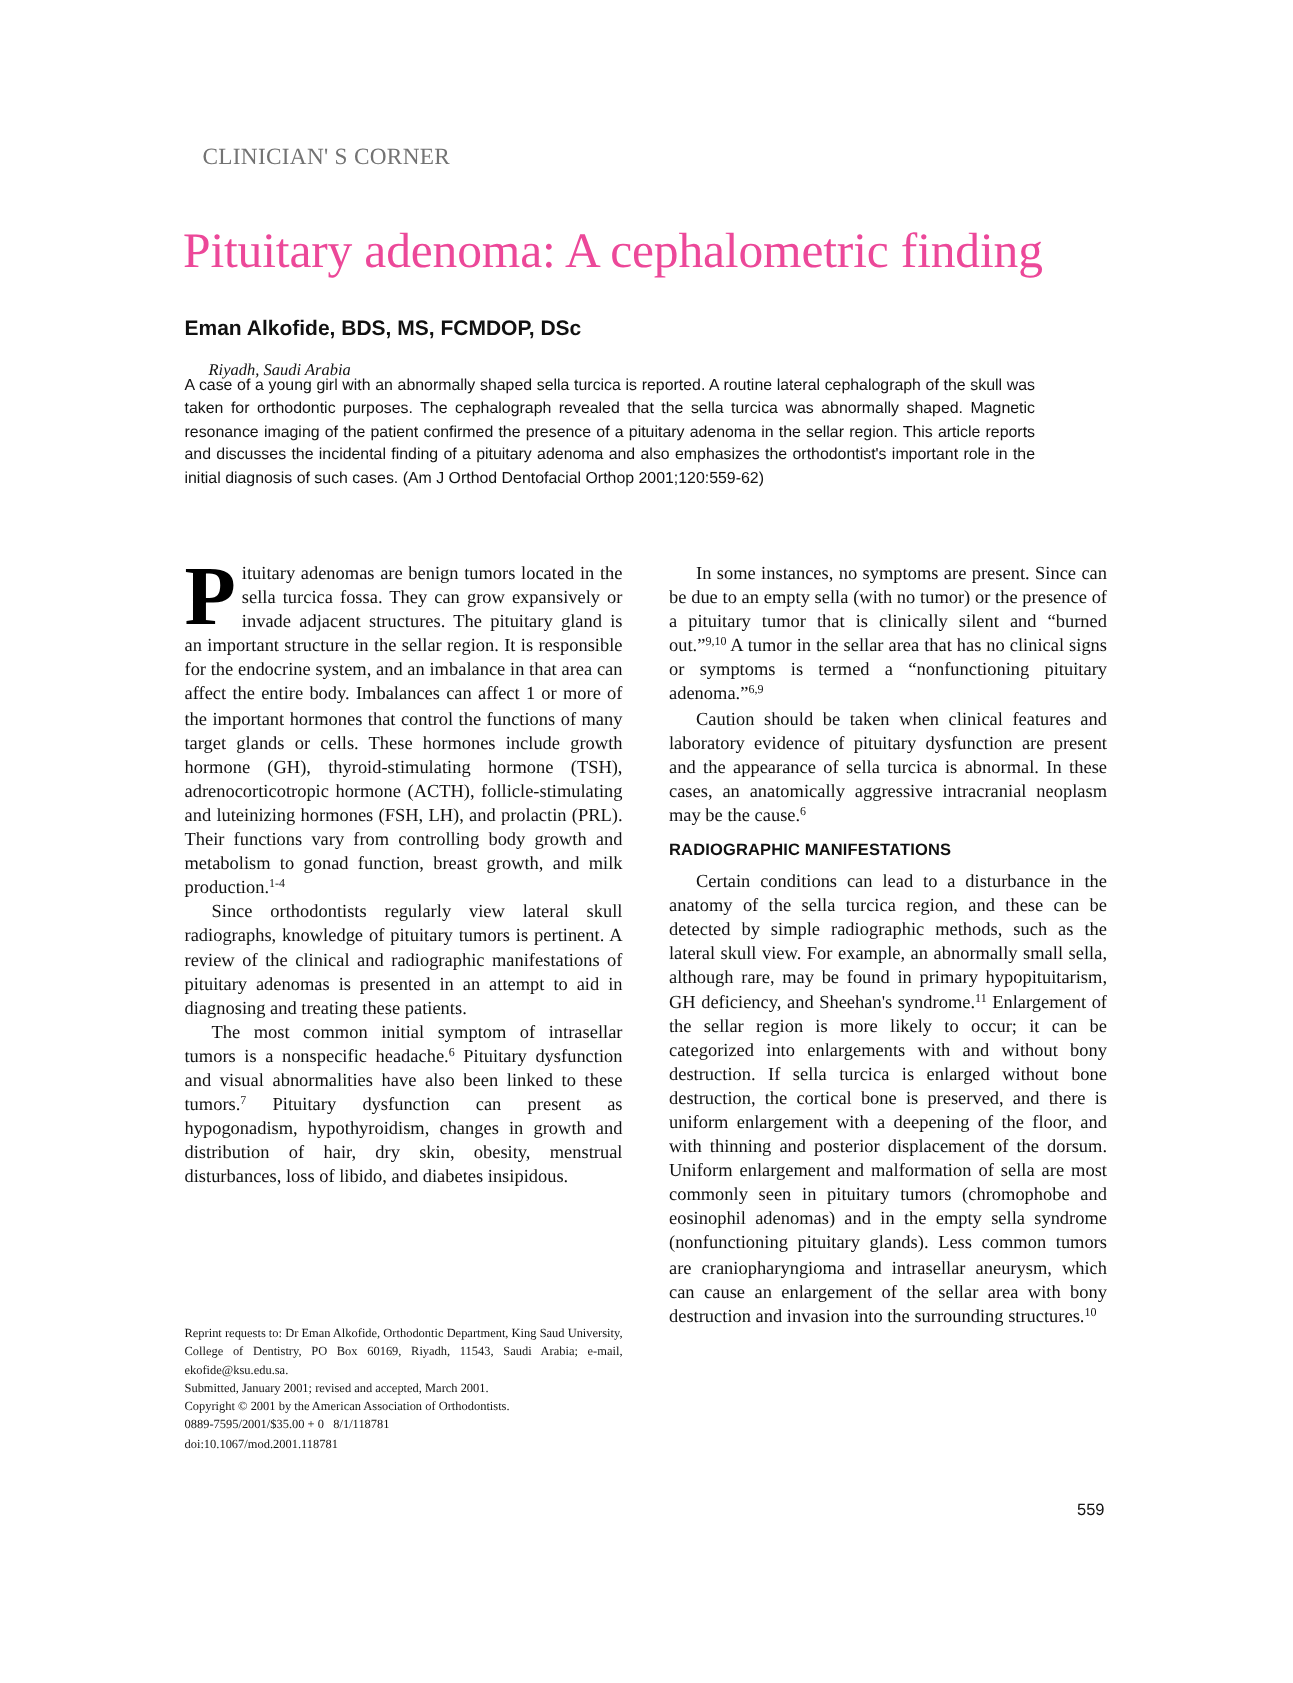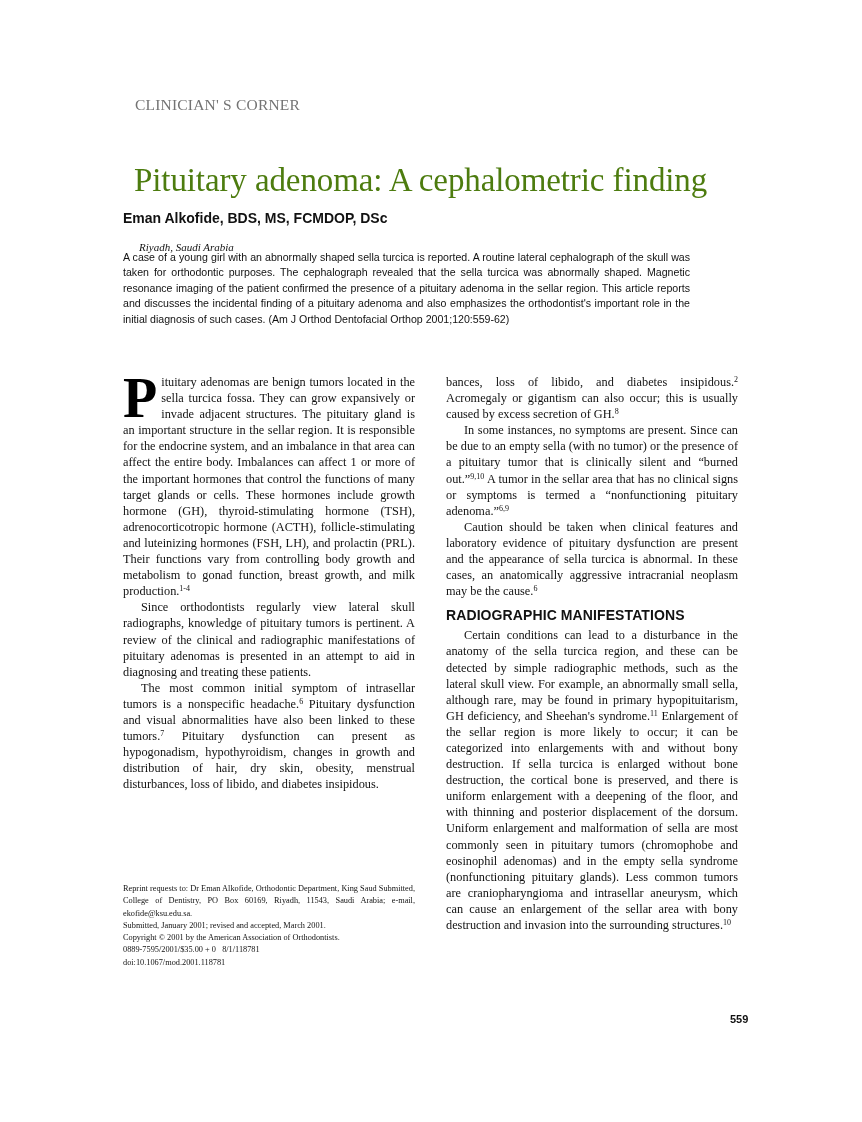--- a/index.html
+++ b/index.html
@@ -31,22 +31,22 @@
       margin: 12px;
     }
     .article-title {
       position: absolute;
       left: 122px;
       top: 148px;
       font-family: "Liberation Serif", serif;
       font-size: 33px;
       font-weight: normal;
       line-height: 40px;
-      margin: 12px;
-      color: #4d7c0f;
+      margin: 0;
+      color: #ec4899;
       letter-spacing: -0.1px;
     }
     .author {
       position: absolute;
       left: 123px;
       top: 210px;
       font-family: "Liberation Sans", sans-serif;
       font-size: 14px;
       font-weight: bold;
       margin: 0;
@@ -95,21 +95,21 @@
       font-weight: bold;
       font-size: 56px;
       line-height: 44px;
       height: 46px;
       margin: 2px 4px 0 0;
       padding: 0;
       color: #000;
     }
     .column h2 {
       font-family: "Liberation Sans", sans-serif;
-      font-size: 14px;
+      font-size: 11px;
       font-weight: bold;
       margin: 9px 0 5px 0;
       line-height: 14px;
       letter-spacing: 0.1px;
     }
     sup {
       font-size: 8px;
       line-height: 0;
       vertical-align: 4px;
     }
@@ -125,22 +125,22 @@
     }
     .footnotes p {
       margin: 0;
     }
     .page-number {
       position: absolute;
       left: 718px;
       top: 1001px;
       font-family: "Liberation Sans", sans-serif;
       font-size: 11px;
-      font-weight: bold;
-      margin: 12px;
+      font-weight: normal;
+      margin: 0;
     }
   </style>
 </head>
 <body>
 
 <div class="page">
 
   <p class="section-label">CLINICIAN' S CORNER</p>
 
   <h1 class="article-title">Pituitary adenoma: A cephalometric finding</h1>
@@ -151,30 +151,29 @@
   <p class="abstract">A case of a young girl with an abnormally shaped sella turcica is reported. A routine lateral cephalograph of the skull was taken for orthodontic purposes. The cephalograph revealed that the sella turcica was abnormally shaped. Magnetic resonance imaging of the patient confirmed the presence of a pituitary adenoma in the sellar region. This article reports and discusses the incidental finding of a pituitary adenoma and also emphasizes the orthodontist's important role in the initial diagnosis of such cases. (Am J Orthod Dentofacial Orthop 2001;120:559-62)</p>
 
   <div class="column col-left">
     <p class="first"><span class="dropcap">P</span><span>ituitary adenomas are benign tumors located in the sella turcica fossa. They can grow expansively or invade adjacent structures. The pituitary gland is an important structure in the sellar region. It is responsible for the endocrine system, and an imbalance in that area can affect the entire body. Imbalances can affect 1 or more of the important hormones that control the functions of many target glands or cells. These hormones include growth hormone (GH), thyroid-stimulating hormone (TSH), adrenocorticotropic hormone (ACTH), follicle-stimulating and luteinizing hormones (FSH, LH), and prolactin (PRL). Their functions vary from controlling body growth and metabolism to gonad function, breast growth, and milk production.</span><sup>1-4</sup></p>
     <p>Since orthodontists regularly view lateral skull radiographs, knowledge of pituitary tumors is pertinent. A review of the clinical and radiographic manifestations of pituitary adenomas is presented in an attempt to aid in diagnosing and treating these patients.</p>
 
     <p><span>The most common initial symptom of intrasellar tumors is a nonspecific headache.</span><sup>6</sup><span> Pituitary dysfunction and visual abnormalities have also been linked to these tumors.</span><sup>7</sup><span> Pituitary dysfunction can present as hypogonadism, hypothyroidism, changes in growth and distribution of hair, dry skin, obesity, menstrual disturbances, loss of libido, and diabetes insipidous.</span></p>
   </div>
 
   <div class="column col-right">
-    <p class="first"><span>bances, loss of libido, and diabetes insipidous.</span><sup>2</sup><span> Acromegaly or gigantism can also occur; this is usually caused by excess secretion of GH.</span><sup>8</sup></p>
     <p><span>In some instances, no symptoms are present. Since can be due to an empty sella (with no tumor) or the presence of a pituitary tumor that is clinically silent and “burned out.”</span><sup>9,10</sup><span> A tumor in the sellar area that has no clinical signs or symptoms is termed a “nonfunctioning pituitary adenoma.”</span><sup>6,9</sup></p>
     <p><span>Caution should be taken when clinical features and laboratory evidence of pituitary dysfunction are present and the appearance of sella turcica is abnormal. In these cases, an anatomically aggressive intracranial neoplasm may be the cause.</span><sup>6</sup></p>
 
     <h2>RADIOGRAPHIC MANIFESTATIONS</h2>
     <p><span>Certain conditions can lead to a disturbance in the anatomy of the sella turcica region, and these can be detected by simple radiographic methods, such as the lateral skull view. For example, an abnormally small sella, although rare, may be found in primary hypopituitarism, GH deficiency, and Sheehan's syndrome.</span><sup>11</sup><span> Enlargement of the sellar region is more likely to occur; it can be categorized into enlargements with and without bony destruction. If sella turcica is enlarged without bone destruction, the cortical bone is preserved, and there is uniform enlargement with a deepening of the floor, and with thinning and posterior displacement of the dorsum. Uniform enlargement and malformation of sella are most commonly seen in pituitary tumors (chromophobe and eosinophil adenomas) and in the empty sella syndrome (nonfunctioning pituitary glands). Less common tumors are craniopharyngioma and intrasellar aneurysm, which can cause an enlargement of the sellar area with bony destruction and invasion into the surrounding structures.</span><sup>10</sup></p>
   </div>
 
   <div class="footnotes">
-    <p>Reprint requests to: Dr Eman Alkofide, Orthodontic Department, King Saud Submitted, College of Dentistry, PO Box 60169, Riyadh, 11543, Saudi Arabia; e-mail, ekofide@ksu.edu.sa.</p>
+    <p>Reprint requests to: Dr Eman Alkofide, Orthodontic Department, King Saud University, College of Dentistry, PO Box 60169, Riyadh, 11543, Saudi Arabia; e-mail, ekofide@ksu.edu.sa.</p>
     <p>Submitted, January 2001; revised and accepted, March 2001.</p>
     <p>Copyright © 2001 by the American Association of Orthodontists.</p>
     <p style="white-space: pre;">0889-7595/2001/$35.00 + 0   8/1/118781</p>
     <p>doi:10.1067/mod.2001.118781</p>
   </div>
 
   <p class="page-number">559</p>
 
 </div>
 

